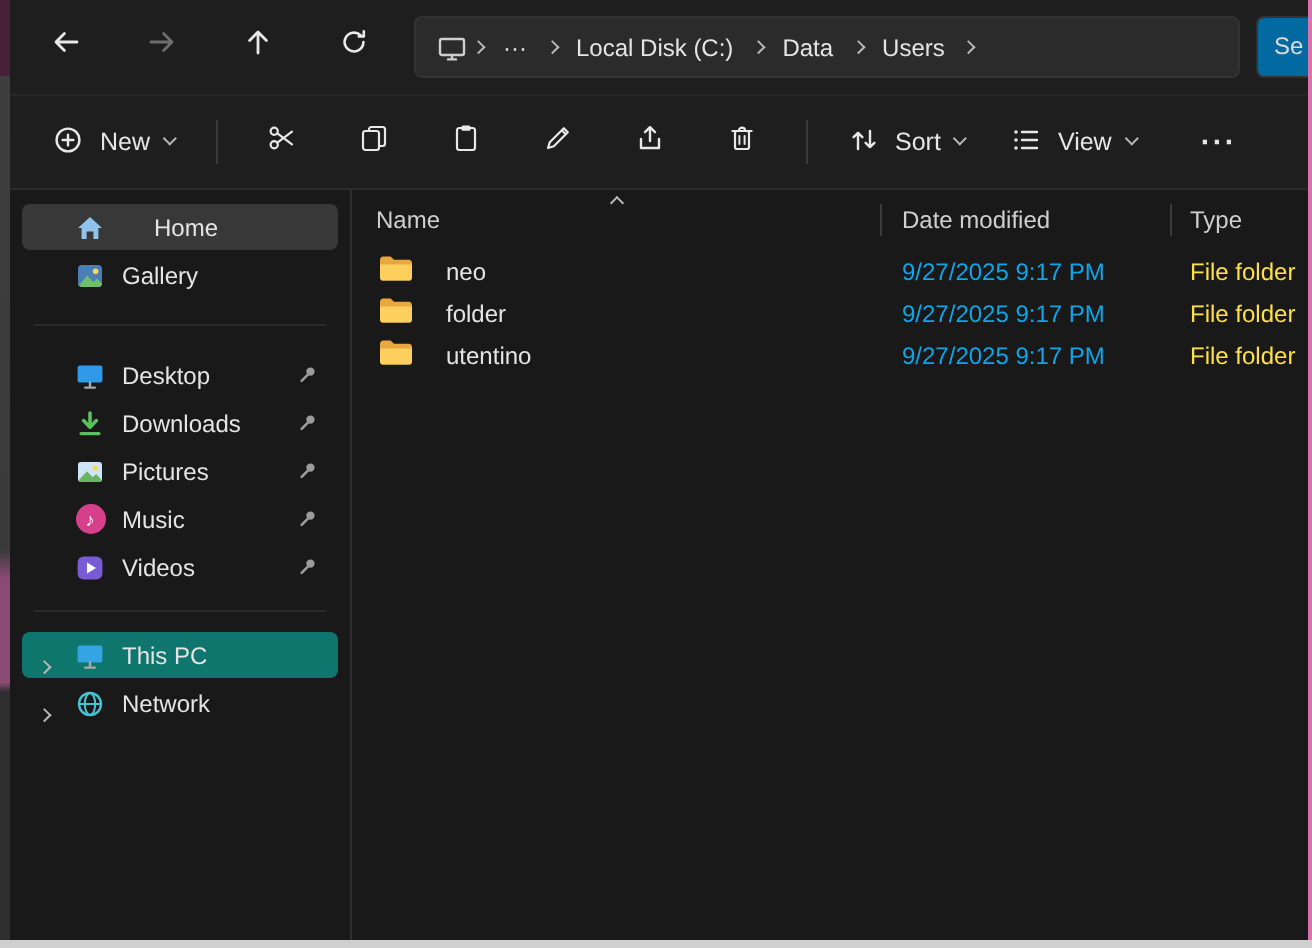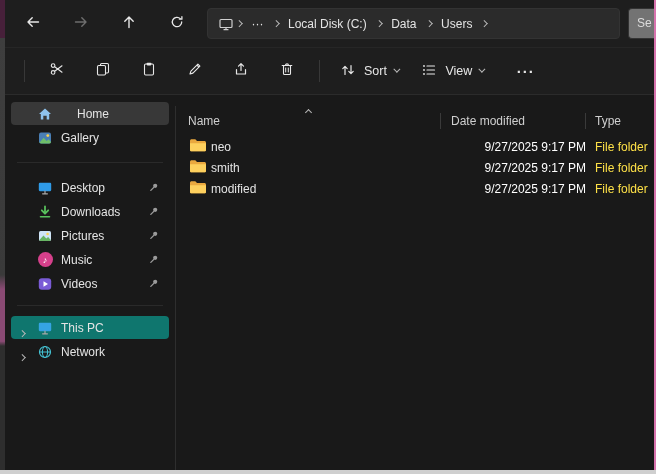--- a/index.html
+++ b/index.html
@@ -43,21 +43,21 @@
   }
   .crumb { padding: 3px 7px; border-radius: 3px; flex: none; }
   .chev {
     display: inline-block; width: 4.5px; height: 4.5px; flex: none;
     border-style: solid; border-color: #b8b8b8; border-width: 1.3px 1.3px 0 0;
     transform: rotate(45deg);
   }
   .chev.down { transform: rotate(135deg); margin-top: -3px; }
   .chev.sp { margin: 0 3px; }
   .searchbox {
-    width: 26px; height: 31px; flex: none; background: #737373;
+    width: 26px; height: 31px; flex: none; background: #0369a1;
     border: 1px solid #333333; border-right: none; border-radius: 4px 0 0 4px;
     font-size: 12px; color: #dcdcdc; line-height: 29px; padding-left: 8px; overflow: hidden;
   }
 
   
   .toolbar {
     height: 47px; flex: none; background: #1e1e1e;
     display: flex; align-items: center; padding: 0 10px;
     border-bottom: 1px solid #2b2b2b;
   }
@@ -82,37 +82,37 @@
   .sicon { width: 16px; height: 16px; flex: none; display: flex; align-items: center; justify-content: center; }
   .pin { position: absolute; right: 9px; top: 5px; }
   .tree-chev { position: absolute; left: 9px; top: 8px; }
   .side-div { height: 1px; background: #2a2a2a; margin: 13px 12px; }
   .side-div.low { margin: 10px 12px; }
   .music-badge {
     width: 15px; height: 15px; border-radius: 50%; background: #d6408b;
     color: #ffffff; font-size: 9px; display: flex; align-items: center; justify-content: center;
   }
 
-  .main { flex: 1; border-left: 1px solid #2e2e2e; padding-top: 3px; font-size: 12px; overflow: hidden; margin-top: 11px; }
+  .main { flex: 1; border-left: 1px solid #2e2e2e; padding-top: 3px; font-size: 12px; overflow: hidden; }
   .cols-header { display: flex; align-items: center; height: 24px; color: #cfcfcf; }
   .col { display: flex; align-items: center; height: 100%; position: relative; }
   .col.c-name { width: 264px; padding-left: 12px; }
   .col.c-date { width: 144px; padding-left: 10px; }
   .col.c-type { flex: 1; padding-left: 9px; }
   .colsep { width: 1px; height: 16px; background: #3a3a3a; flex: none; }
   .sort-caret {
     position: absolute; left: 130px; top: 1px; width: 5px; height: 5px;
     border-style: solid; border-color: #b8b8b8; border-width: 1.3px 1.3px 0 0;
     transform: rotate(-45deg);
   }
   .rows { margin-top: 3px; }
   .file-row { display: flex; align-items: center; height: 21px; color: #e4e4e4; }
   .cell { overflow: hidden; white-space: nowrap; }
-  .cell.c-name { width: 265px; padding-left: 13px; display: flex; align-items: center; gap: 4px; }
-  .cell.c-date { width: 145px; padding-left: 10px; color: #ffffff; text-align: right; }
+  .cell.c-name { width: 265px; padding-left: 13px; display: flex; align-items: center; gap: 16px; }
+  .cell.c-date { width: 145px; padding-left: 10px; color: #0ea5e9; }
   .cell.c-type { flex: 1; padding-left: 9px; color: #fde047; }
 </style>
 </head>
 <body>
 
 <div class="edge-left"></div>
 <div class="edge-right"></div>
 <div class="edge-bottom"></div>
 
 <div class="window">
@@ -163,20 +163,30 @@
       <span class="crumb">Data</span>
       <span class="chev sp"></span>
       <span class="crumb">Users</span>
       <span class="chev sp"></span>
     </div>
 
     <div class="searchbox">Se</div>
   </div>
 
   <div class="toolbar">
+    <div class="tbtn">
+      <span>
+        <svg width="16" height="16" viewBox="0 0 16 16">
+            <circle cx="8" cy="8" r="5.7" stroke="#e8e8e8" stroke-width="1.2" fill="none"></circle>
+            <path d="M8 5.3v5.4M5.3 8h5.4" stroke="#e8e8e8" stroke-width="1.2" stroke-linecap="round"></path>
+          </svg>
+      </span>
+      <span>New</span>
+      <span class="chev down"></span>
+    </div>
 
     <div class="tdiv"></div>
 
     <div class="tico">
       <span>
         <svg width="16" height="16" viewBox="0 0 16 16">
             <circle cx="4.1" cy="4.6" r="1.8" stroke="#e8e8e8" stroke-width="1.1" fill="none"></circle>
             <circle cx="4.1" cy="11.4" r="1.8" stroke="#e8e8e8" stroke-width="1.1" fill="none"></circle>
             <path d="M5.7 5.7 13 11.2M5.7 10.3 13 4.8" stroke="#e8e8e8" stroke-width="1.1" stroke-linecap="round"></path>
           </svg>
@@ -420,35 +430,35 @@
         </div>
 
         <div class="file-row">
           <div class="cell c-name">
             <span>
               <svg width="18" height="14" viewBox="0 0 18 14">
                   <path d="M1 2.9c0-.9.7-1.6 1.6-1.6h3.7L8 2.9h7.4c.9 0 1.6.7 1.6 1.6v7.2c0 .9-.7 1.6-1.6 1.6H2.6c-.9 0-1.6-.7-1.6-1.6z" fill="#e9a83f"></path>
                   <path d="M1 5.2h16v6.5c0 .9-.7 1.6-1.6 1.6H2.6c-.9 0-1.6-.7-1.6-1.6z" fill="#fdd05e"></path>
                 </svg>
             </span>
-            <span>smith</span>
+            <span>folder</span>
           </div>
           <div class="cell c-date">9/27/2025 9:17 PM</div>
           <div class="cell c-type">File folder</div>
         </div>
 
         <div class="file-row">
           <div class="cell c-name">
             <span>
               <svg width="18" height="14" viewBox="0 0 18 14">
                   <path d="M1 2.9c0-.9.7-1.6 1.6-1.6h3.7L8 2.9h7.4c.9 0 1.6.7 1.6 1.6v7.2c0 .9-.7 1.6-1.6 1.6H2.6c-.9 0-1.6-.7-1.6-1.6z" fill="#e9a83f"></path>
                   <path d="M1 5.2h16v6.5c0 .9-.7 1.6-1.6 1.6H2.6c-.9 0-1.6-.7-1.6-1.6z" fill="#fdd05e"></path>
                 </svg>
             </span>
-            <span>modified</span>
+            <span>utentino</span>
           </div>
           <div class="cell c-date">9/27/2025 9:17 PM</div>
           <div class="cell c-type">File folder</div>
         </div>
       </div>
     </div>
   </div>
 </div>
 
 </body></html>

